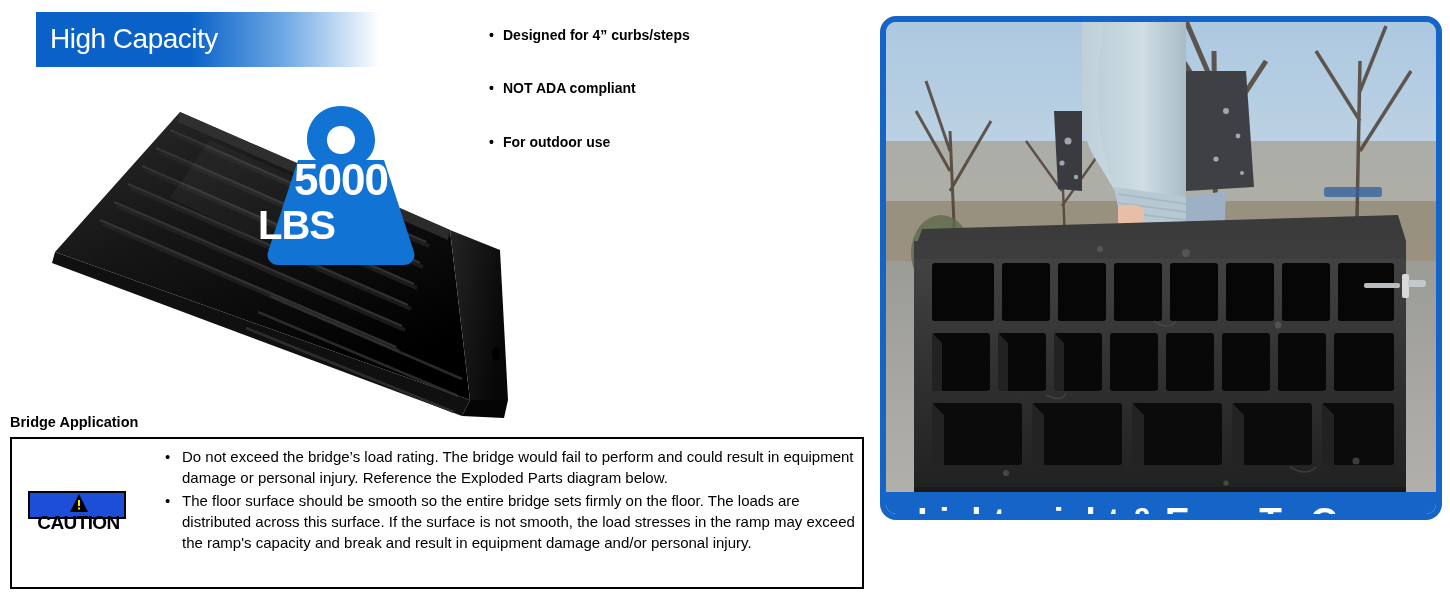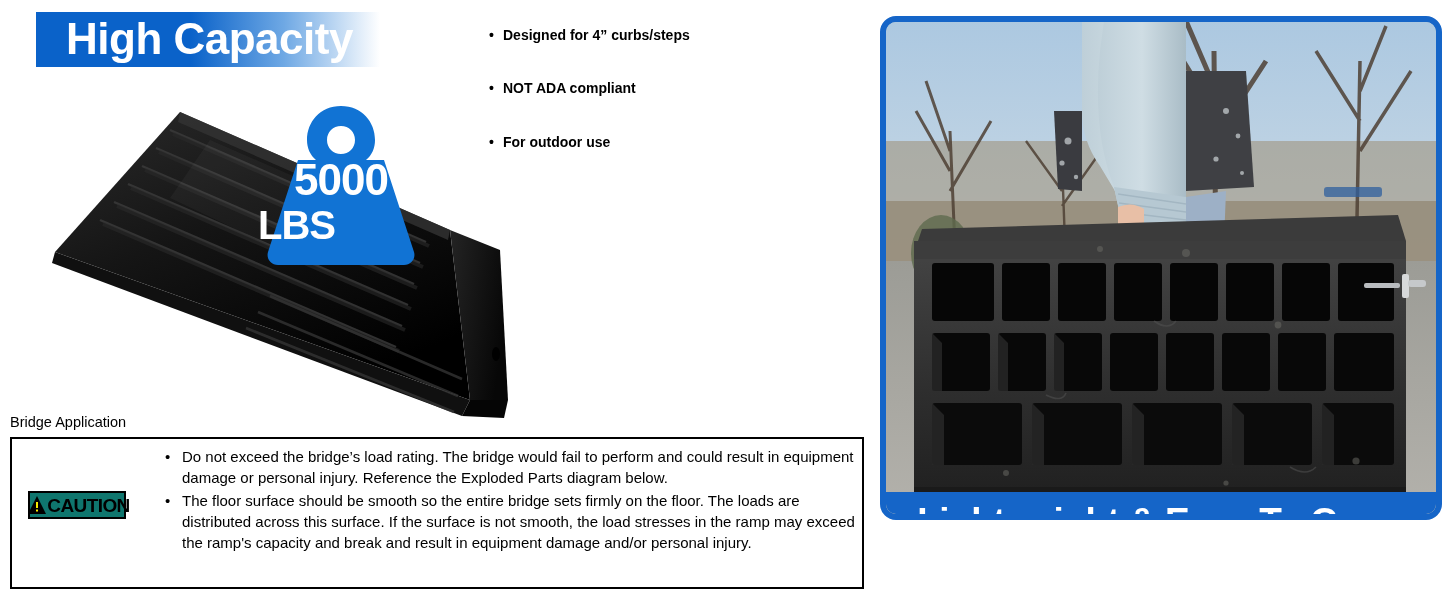--- a/index.html
+++ b/index.html
@@ -24,27 +24,26 @@
     top: 12px;
     width: 344px;
     height: 55px;
     background: linear-gradient(to right, #0a62c9 0%, #0a62c9 45%, #6ea8e4 72%, #ffffff 100%);
   }
   .hc-banner-text {
     position: absolute;
     left: 14px;
     top: 50%;
     transform: translateY(-52%);
-    font-size: 44px;
-    font-weight: bold;
+    font-size: 28px;
+    font-weight: normal;
     color: #ffffff;
     letter-spacing: -0.5px;
     white-space: nowrap;
     line-height: 1;
-    margin-left: 16px;
   }
 
   
   .feature-list {
     position: absolute;
     left: 489px;
     top: 28px;
     width: 380px;
   }
   .feature-item {
@@ -107,47 +106,48 @@
     letter-spacing: -1px;
     line-height: 1;
   }
 
   
   .bridge-title {
     position: absolute;
     left: 10px;
     top: 415px;
     font-size: 14.5px;
-    font-weight: normal;
+    font-weight: bold;
     color: #000;
     line-height: 1;
   }
   .caution-box {
     position: absolute;
     left: 10px;
     top: 437px;
     width: 854px;
     height: 152px;
     border: 2px solid #000;
     box-sizing: border-box;
     background: #fff;
   }
   .caution-badge {
     position: absolute;
     left: 16px;
     top: 52px;
     width: 98px;
     height: 28px;
-    background: #0f766e;
+    background: #1d4ed8;
     border: 2px solid #000;
     box-sizing: border-box;
     display: flex;
     align-items: center;
-    justify-content: center;
+    justify-content: flex-start;
     padding-left: 3px;
+    flex-direction: column;
   }
   .caution-tri { flex: 0 0 auto; display:block; }
   .caution-word {
     font-size: 19px;
     font-weight: bold;
     color: #000;
     letter-spacing: -0.6px;
     line-height: 1;
     margin-left: 0px;
   }

